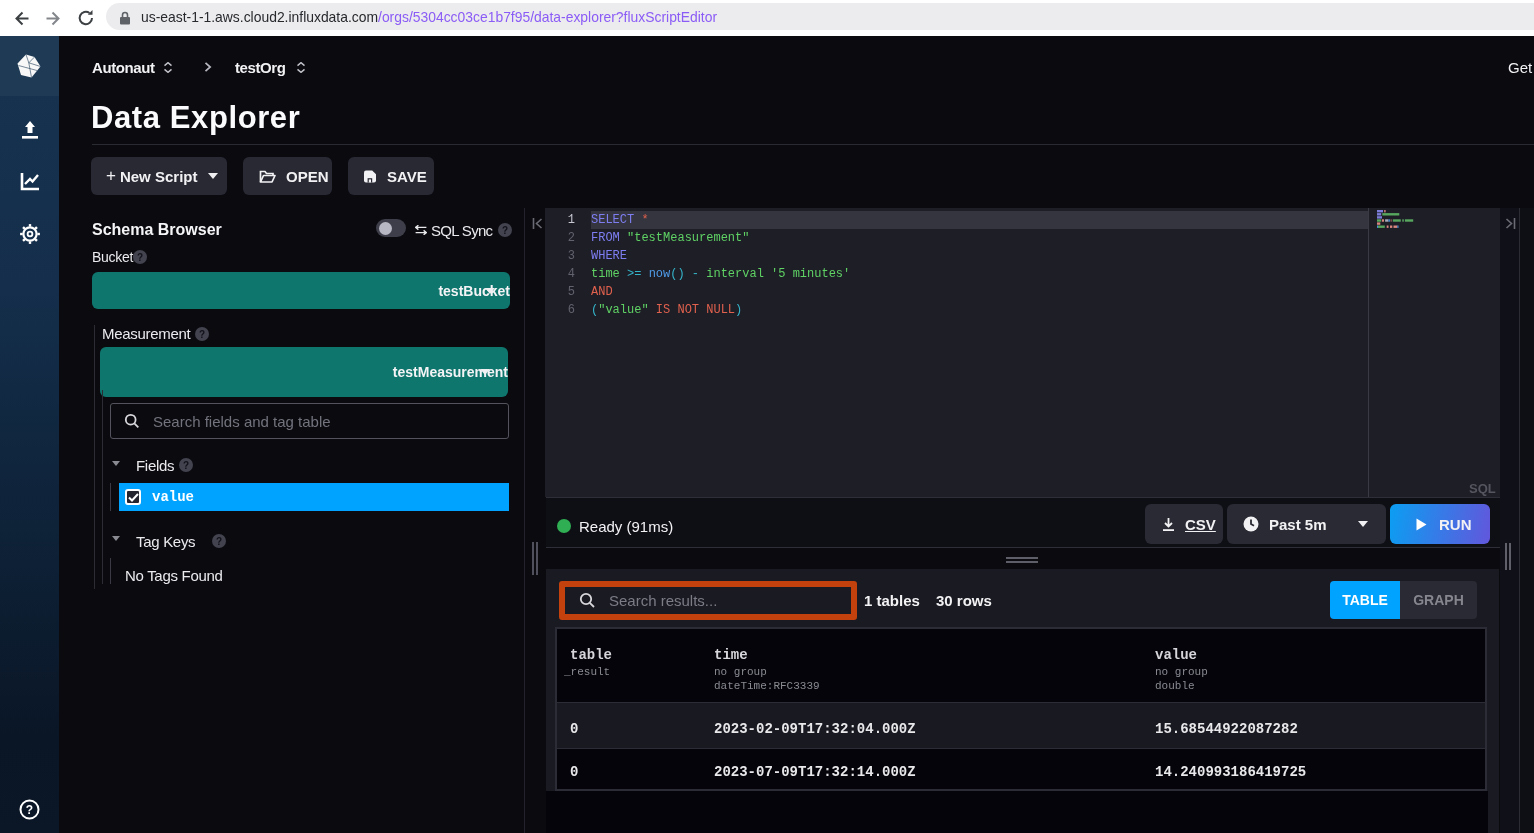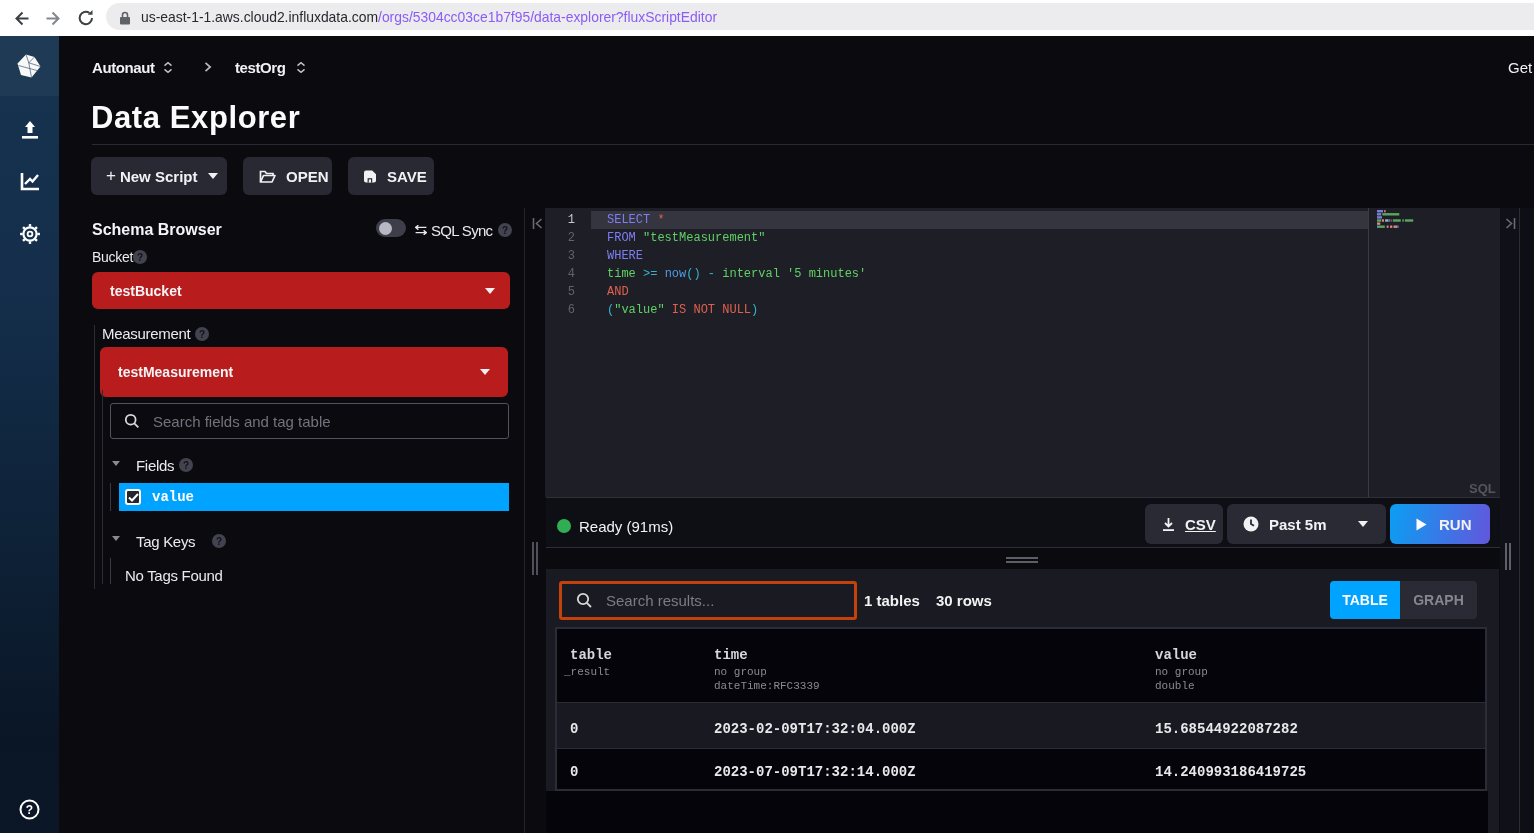--- a/index.html
+++ b/index.html
@@ -19,31 +19,31 @@
   
   .crumb { font-size:15px; font-weight:bold; color:#f2f2f4; letter-spacing:-0.4px; }
   #h1 { left:91px; top:100px; font-size:31px; font-weight:bold; color:#fbfbfd; letter-spacing:0.6px; }
   #hline { left:92px; top:144px; width:1442px; height:1px; background:#2a2a32; }
   .tbtn { top:157px; height:38px; background:#292934; border-radius:6px; color:#f2f2f4;
     font-size:15px; font-weight:bold; display:flex; align-items:center; }
   
   .lbl { font-size:15px; color:#ebebee; letter-spacing:-0.3px; }
   .qmark { width:14px; height:14px; border-radius:50%; background:#434350; color:#111119;
     font-size:10px; font-weight:bold; display:inline-flex; align-items:center; justify-content:center; }
-  .dd { background:#b91c1c; border-radius:6px; color:#f4f4f6; font-weight:bold; font-size:14px;
-    display:flex; align-items:center; }
+  .dd { background:#0f766e; border-radius:6px; color:#f4f4f6; font-weight:bold; font-size:14px;
+    display:flex; align-items:center;justify-content:flex-end; }
   .caret { width:0; height:0; border-left:5.5px solid transparent; border-right:5.5px solid transparent;
     border-top:6px solid #f0f0f2; }
   .vline { width:1px; background:#2c2c35; }
   .tri { width:0; height:0; border-left:4.5px solid transparent; border-right:4.5px solid transparent;
     border-top:5px solid #8a8a93; }
   
   #editor { left:545px; top:208px; width:955px; height:289px; background:#1e1e27;
     font-family:"Liberation Mono", monospace; font-size:12px; }
-  .cl { position:absolute; left:591px; height:34px; line-height:18px; white-space:pre;margin-left:16px; }
+  .cl { position:absolute; left:591px; height:34px; line-height:18px; white-space:pre; }
   .ln { position:absolute; width:20px; text-align:right; height:18px; line-height:18px;
     color:#62626e; font-size:12px; }
   .k { color:#7e7ef2; } .g { color:#5fd264; } .t { color:#35b5c9; }
   .r { color:#e0614d; } .b { color:#4f9ce8; }
   
   #statusbar { left:546px; top:497px; width:954px; height:51px; background:#0e0e15;
     border-top:1px solid #2e2e38; border-bottom:1px solid #2e2e38; }
   .sbtn { top:504px; height:40px; background:#2a2a34; border-radius:6px; color:#f2f2f4;
     font-size:15px; font-weight:bold; display:flex; align-items:center; }
   
@@ -281,21 +281,21 @@
   <svg style="margin-left:26px" width="11" height="13" viewBox="0 0 11 13">
       <path d="M0.5 0.5 L10.5 6.5 L0.5 12.5 Z" fill="#fff"></path>
     </svg>
   <span style="margin-left:12px;">RUN</span>
 </div>
 
 <div class="abs" style="left:1006px;top:557px;width:32px;height:2px;background:#5e5e68;"></div>
 <div class="abs" style="left:1006px;top:561px;width:32px;height:2px;background:#5e5e68;"></div>
 
 <div class="abs" id="results"></div>
-<div class="abs" style="left:559px;top:581px;width:298px;height:39px;border:3px solid #c2410c;border-radius:3px;display:flex;align-items:center;">
+<div class="abs" style="left:559px;top:581px;width:298px;height:39px;border:6px solid #c2410c;border-radius:3px;display:flex;align-items:center;">
   <svg style="margin-left:14px" width="17" height="17" viewBox="0 0 17 17">
       <circle cx="7" cy="7" r="5.2" stroke="#d8d8dc" stroke-width="1.8" fill="none"></circle>
       <path d="M10.8 10.8 L15 15" stroke="#d8d8dc" stroke-width="1.8"></path>
     </svg>
   <span style="margin-left:13px;font-size:15px;color:#7c7c87;">Search results...</span>
 </div>
 <div class="abs" style="left:864px;top:592px;font-size:15px;font-weight:bold;color:#f2f2f4;">1 tables</div>
 <div class="abs" style="left:936px;top:592px;font-size:15px;font-weight:bold;color:#f2f2f4;">30 rows</div>
 <div class="abs" style="left:1330px;top:581px;width:70px;height:38px;background:#00a3ff;border-radius:4px 0 0 4px;display:flex;align-items:center;justify-content:center;font-size:14px;font-weight:bold;color:#fff;">TABLE</div>
 <div class="abs" style="left:1400px;top:581px;width:77px;height:38px;background:#2a2a34;border-radius:0 4px 4px 0;display:flex;align-items:center;justify-content:center;font-size:14px;font-weight:bold;color:#86868f;">GRAPH</div>

